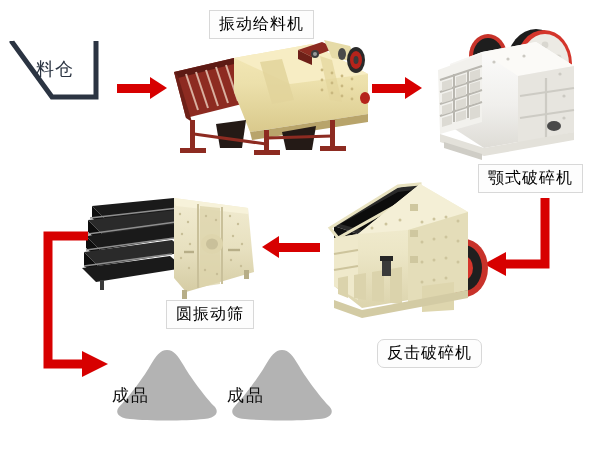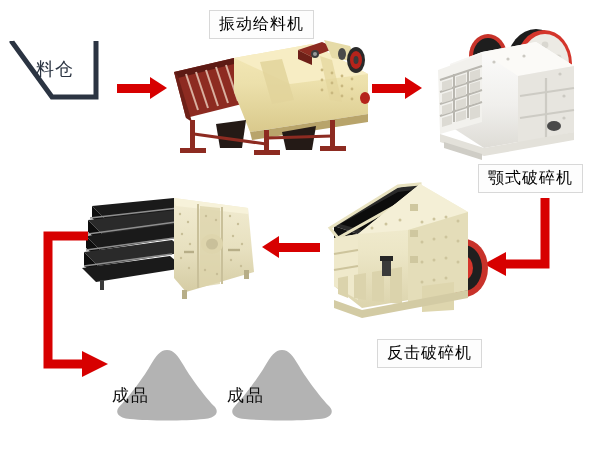--- a/index.html
+++ b/index.html
@@ -349,21 +349,21 @@
 
       <rect x="60" y="76" width="9" height="18" fill="#3a3a3a"></rect>
       <rect x="58" y="74" width="13" height="5" fill="#262626"></rect>
 
       <polygon points="100,104 132,100 132,128 100,130" fill="#ded6ae"></polygon>
 
       <polygon points="12,118 40,128 146,108 146,116 40,136 12,126" fill="#d3cba4"></polygon>
     </svg>
   </div>
 
-  <div class="label-box" style="left:377px; top:339px;">反击破碎机</div>
+  <div class="label-box" style="left:377px; top:339px;border-radius:7px;">反击破碎机</div>
 
   <div class="arrow-h left" style="left:262px; top:247px; width:60px;">
     <div class="shaft" style="left:16px; width:42px;"></div>
     <div class="head" style="left:0;"></div>
   </div>
 
   <div class="machine" style="left:78px; top:196px;">
     <svg width="182" height="110" viewBox="0 0 182 110">
       <defs>
         <linearGradient id="scrSide" x1="0" y1="0" x2="0" y2="1">
@@ -427,20 +427,21 @@
         <circle cx="127" cy="74" r="1.2"></circle>
           <circle cx="139" cy="78" r="1.2"></circle>
       </g>
 
       <rect x="22" y="84" width="4" height="10" fill="#3a3a3a"></rect>
       <rect x="104" y="94" width="5" height="9" fill="#b7ae88"></rect>
       <rect x="166" y="74" width="5" height="9" fill="#b7ae88"></rect>
     </svg>
   </div>
 
+  <div class="label-box" style="left:166px; top:300px;">圆振动筛</div>
 
   <div class="elbow" style="left:42px; top:230px;">
     <svg width="76" height="150" viewBox="0 0 76 150">
       <path d="M46,6 L6,6 L6,134 L42,134" stroke="#d70000" stroke-width="9" fill="none" stroke-linecap="butt" stroke-linejoin="miter"></path>
       <polygon points="66,134 40,121 40,147" fill="#d70000"></polygon>
     </svg>
   </div>
 
   <div class="cone" style="left:112px; top:348px;">
     <svg width="110" height="74" viewBox="0 0 110 74">

